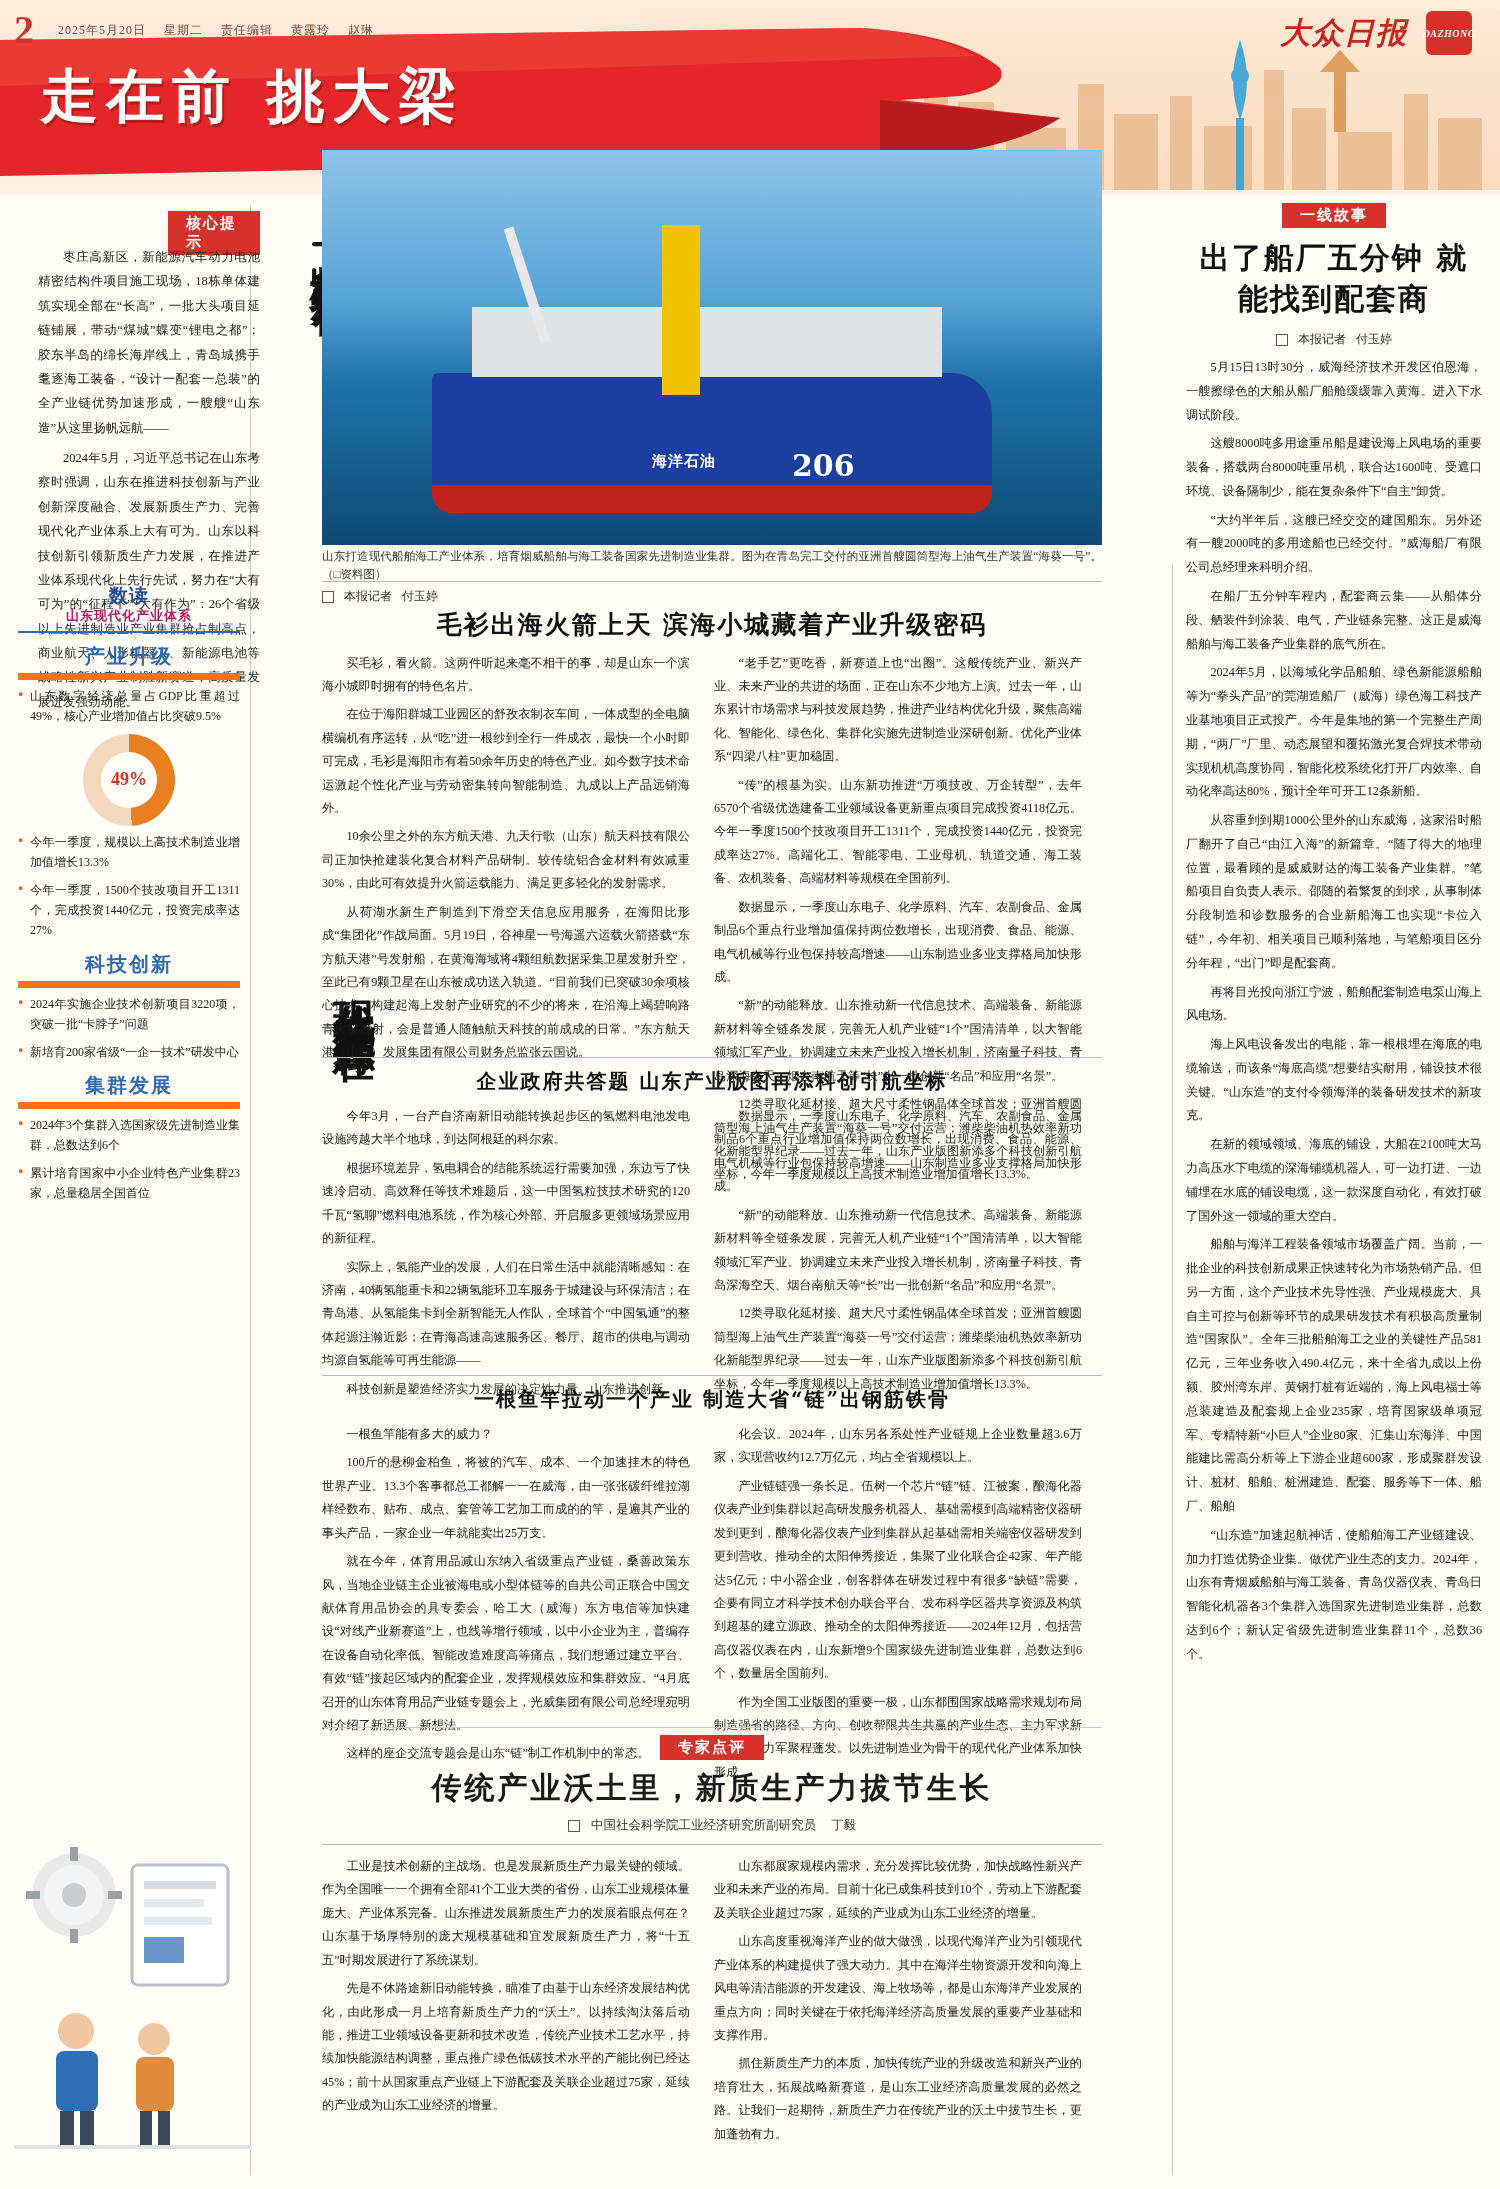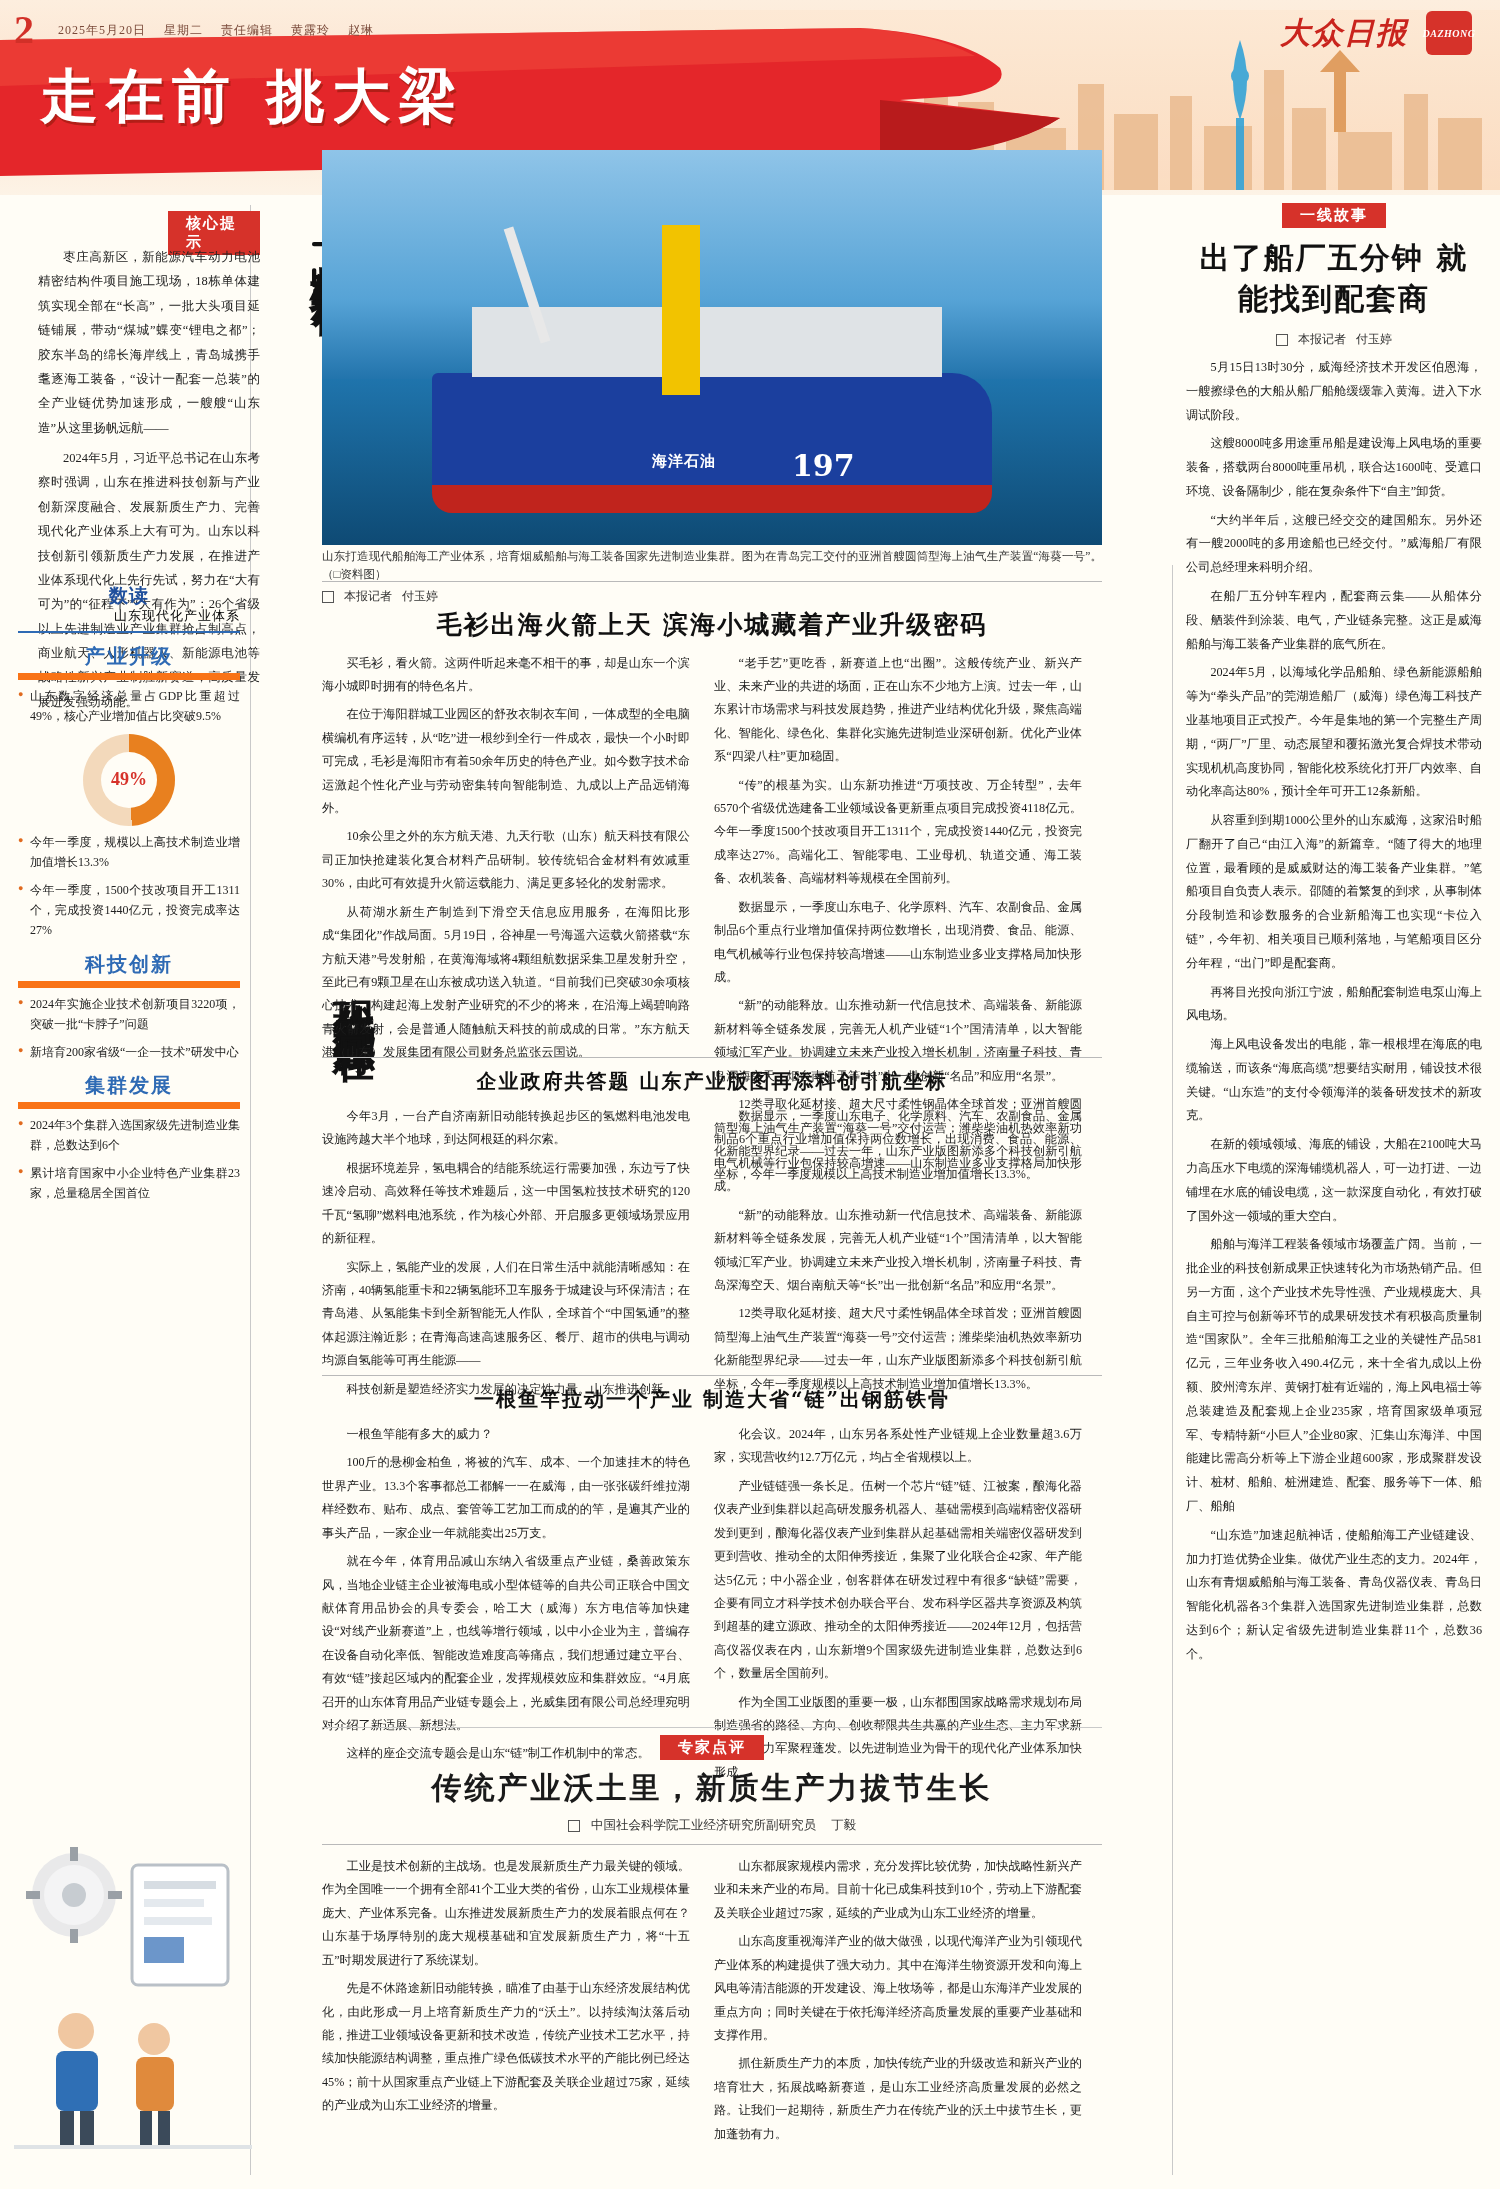--- a/index.html
+++ b/index.html
@@ -74,21 +74,21 @@
     text-indent:2em;
   }
   .tip-body p{margin:0 0 6px 0;}
 
   
   .datablock{position:absolute;left:18px;top:388px;width:222px;}
   .db-title{
     font-size:19px;color:#1f4f9c;font-weight:bold;letter-spacing:1px;text-align:center;
     font-family:"DejaVu Serif",serif;
   }
-  .db-sub{font-size:13px;color:#000000;text-align:right;margin-top:-2px;font-weight:normal;letter-spacing:1px;}
+  .db-sub{font-size:13px;color:#be185d;text-align:center;margin-top:-2px;font-weight:bold;letter-spacing:1px;}
   .db-rule{height:2px;background:#2e6ab4;margin:6px 0 0 0;}
   .db-sec{margin-top:10px;}
   .db-sec-h{
     font-size:20px;color:#2e6ab4;font-weight:bold;text-align:center;letter-spacing:2px;
     border-bottom:7px solid #f97316;padding-bottom:3px;margin-bottom:6px;
   }
   .db-li{font-size:12px;line-height:1.7;color:#222;margin-bottom:7px;text-align:justify;position:relative;padding-left:12px;}
   .db-li:before{content:"●";color:#e06a1f;font-size:9px;position:absolute;left:0;top:1px;}
   .donut-wrap{display:flex;align-items:center;justify-content:center;margin:4px 0 6px;}
   .donut{
@@ -334,21 +334,21 @@
     </div>
 
     <div class="photo">
       <div class="sea"></div>
       <div class="ship"></div>
       <div class="hull-red"></div>
       <div class="deck"></div>
       <div class="tower"></div>
       <div class="crane"></div>
       <div class="shipname">海洋石油</div>
-      <div class="hullnum">197</div>
+      <div class="hullnum">206</div>
     </div>
     <div class="photo-cap">山东打造现代船舶海工产业体系，培育烟威船舶与海工装备国家先进制造业集群。图为在青岛完工交付的亚洲首艘圆筒型海上油气生产装置“海葵一号”。（□资料图）</div>
 
     <div style="position:absolute;left:322px;top:386px;width:780px;">
       <div class="hr-thin"></div>
       <div class="byline">
         <span class="chk"></span>
         <span>本报记者</span>
         <span>付玉婷</span>
       </div>

